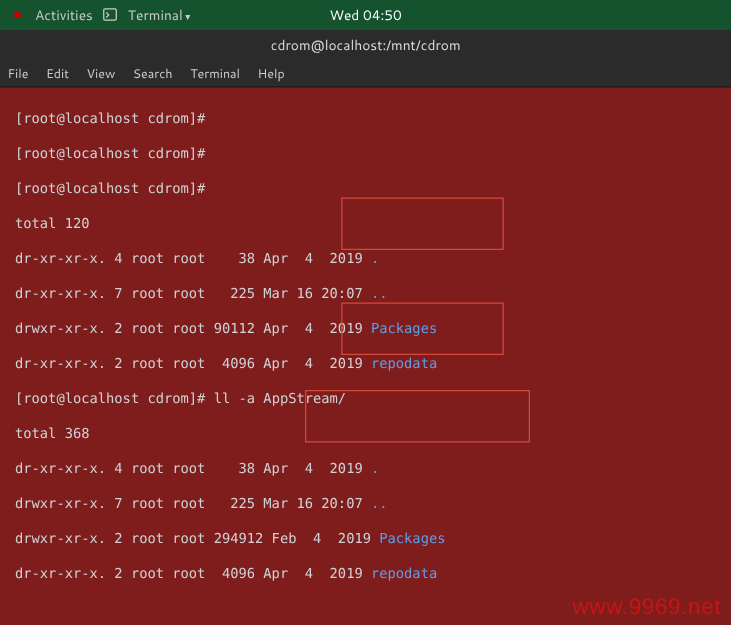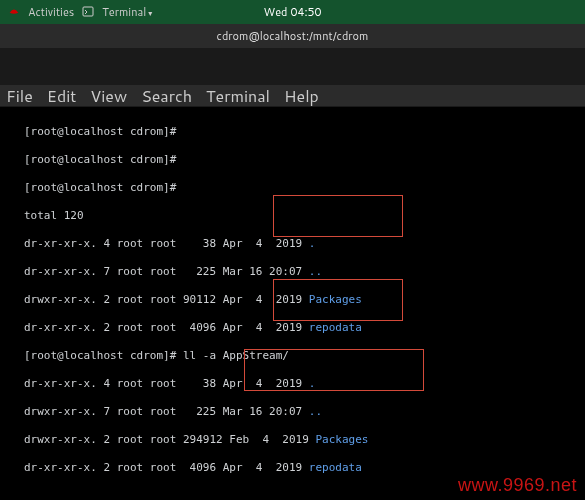--- a/index.html
+++ b/index.html
@@ -40,27 +40,26 @@
 .menubar {
   height: 22px;
   background: #2b2b2b;
   border-bottom: 1px solid #1a1a1a;
   display: flex;
   align-items: center;
   padding: 0 6px;
   gap: 14px;
   color: #ccc;
   font-family: "Cantarell", sans-serif;
-  font-size: 16px;
-  margin-top: 37px;
+  font-size: 10px;
 }
 .menubar span { cursor: default; }
 .terminal {
-  background: #000000;
-  padding: 4px 8px 8px 24px;
+  background: #7f1d1d;
+  padding: 4px 8px 8px 12px;
   height: calc(500px - 24px - 24px - 22px);
   color: #cfd2d5;
   line-height: 14px;
   white-space: pre;
   overflow: hidden;
   position: relative;
 }
 .line { display: block; height: 14px; }
 .dir { color: #5f9ee8; }
 .hbox {
@@ -119,20 +118,21 @@
 <div class="terminal">
 <span class="line"><span>[root@localhost cdrom]#</span></span>
 <span class="line"><span>[root@localhost cdrom]#</span></span>
 <span class="line"><span>[root@localhost cdrom]#</span></span>
 <span class="line">total 120</span>
 <span class="line"><span>dr-xr-xr-x. 4 root root    38 Apr  4  2019 </span><span class="dir">.</span></span>
 <span class="line"><span>dr-xr-xr-x. 7 root root   225 Mar 16 20:07 </span><span class="dir">..</span></span>
 <span class="line"><span>drwxr-xr-x. 2 root root 90112 Apr  4  2019 </span><span class="dir">Packages</span></span>
 <span class="line"><span>dr-xr-xr-x. 2 root root  4096 Apr  4  2019 </span><span class="dir">repodata</span></span>
 <span class="line"><span>[root@localhost cdrom]#</span><span> ll -a AppStream/</span></span>
+<span class="line">total 368</span>
 <span class="line"><span>dr-xr-xr-x. 4 root root    38 Apr  4  2019 </span><span class="dir">.</span></span>
 <span class="line"><span>drwxr-xr-x. 7 root root   225 Mar 16 20:07 </span><span class="dir">..</span></span>
 <span class="line"><span>drwxr-xr-x. 2 root root 294912 Feb  4  2019 </span><span class="dir">Packages</span></span>
 <span class="line"><span>dr-xr-xr-x. 2 root root  4096 Apr  4  2019 </span><span class="dir">repodata</span></span>
 
 
 
 
 
 

